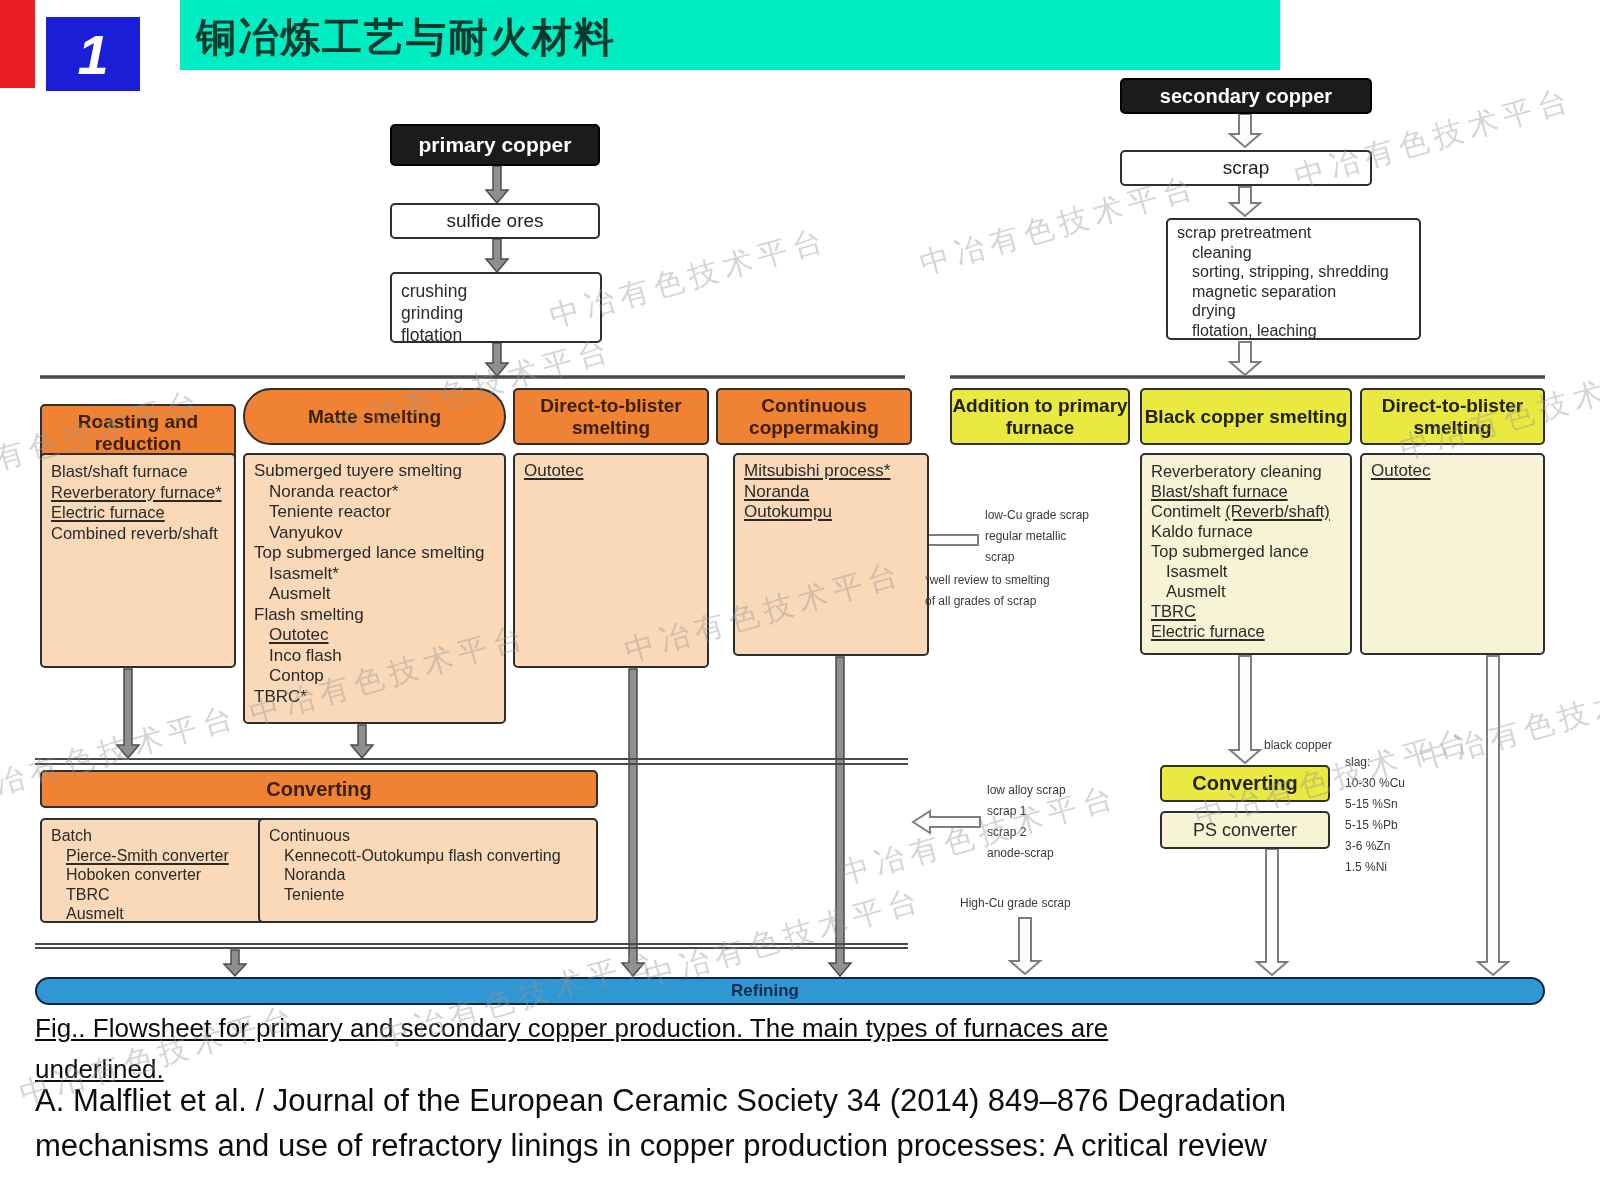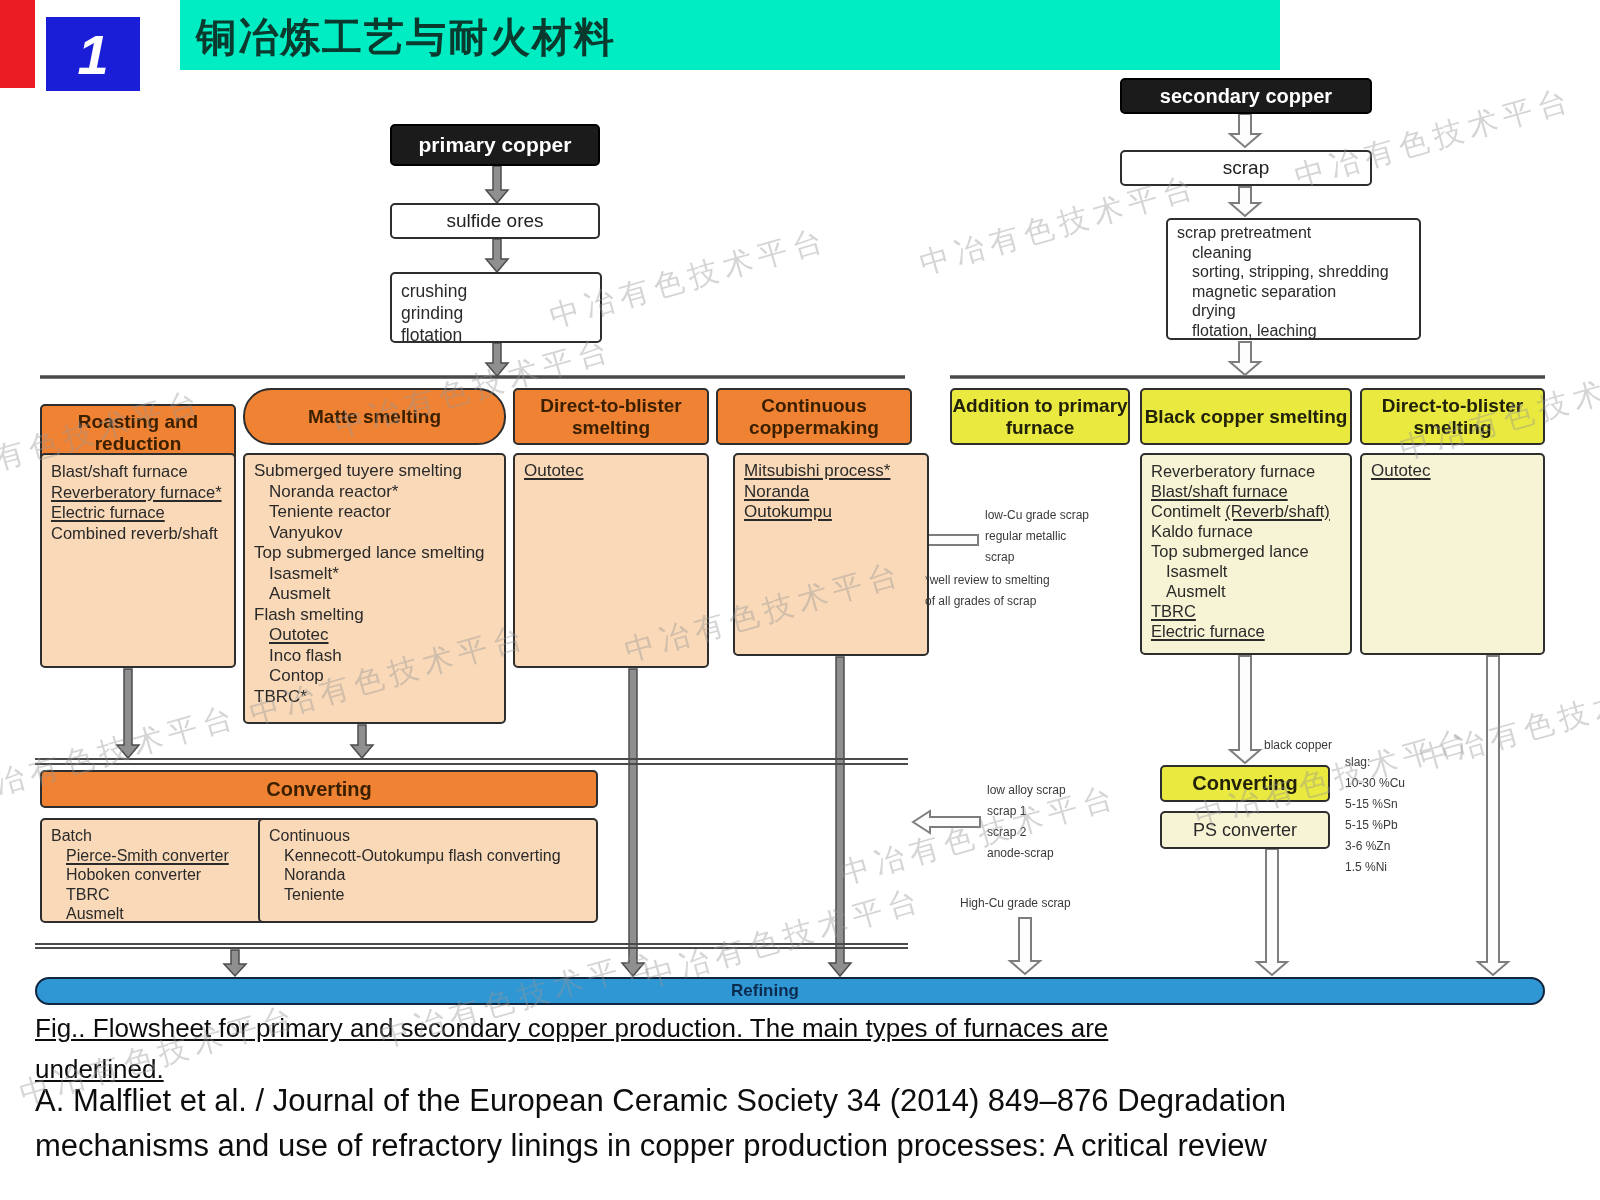--- a/index.html
+++ b/index.html
@@ -164,21 +164,21 @@
     <span>Addition to primary furnace</span>
   </div>
   <div class="abs node hdr-yellow ctr small-gap" style="left:1140px;top:388px;width:212px;height:57px;">
     <span>Black copper smelting</span>
   </div>
   <div class="abs node hdr-yellow ctr small-gap" style="left:1360px;top:388px;width:185px;height:57px;">
     <span>Direct-to-blister smelting</span>
   </div>
 
   <div class="abs node content-pale flowtext" style="left:1140px;top:453px;width:212px;height:202px;font-size:16.5px;line-height:20px;">
-      <div><span>Reverberatory furnace</span></div>
+      <div><span>Reverberatory cleaning</span></div>
       <div><span class="u">Blast/shaft furnace</span></div>
       <div><span>Contimelt </span><span class="u">(Reverb/shaft)</span></div>
       <div><span>Kaldo furnace</span></div>
       <div><span>Top submerged lance</span></div>
       <div class="ind"><span>Isasmelt</span></div>
       <div class="ind"><span>Ausmelt</span></div>
       <div><span class="u">TBRC</span></div>
       <div><span class="u">Electric furnace</span></div>
     </div>
   <div class="abs node content-pale flowtext" style="left:1360px;top:453px;width:185px;height:202px;">

